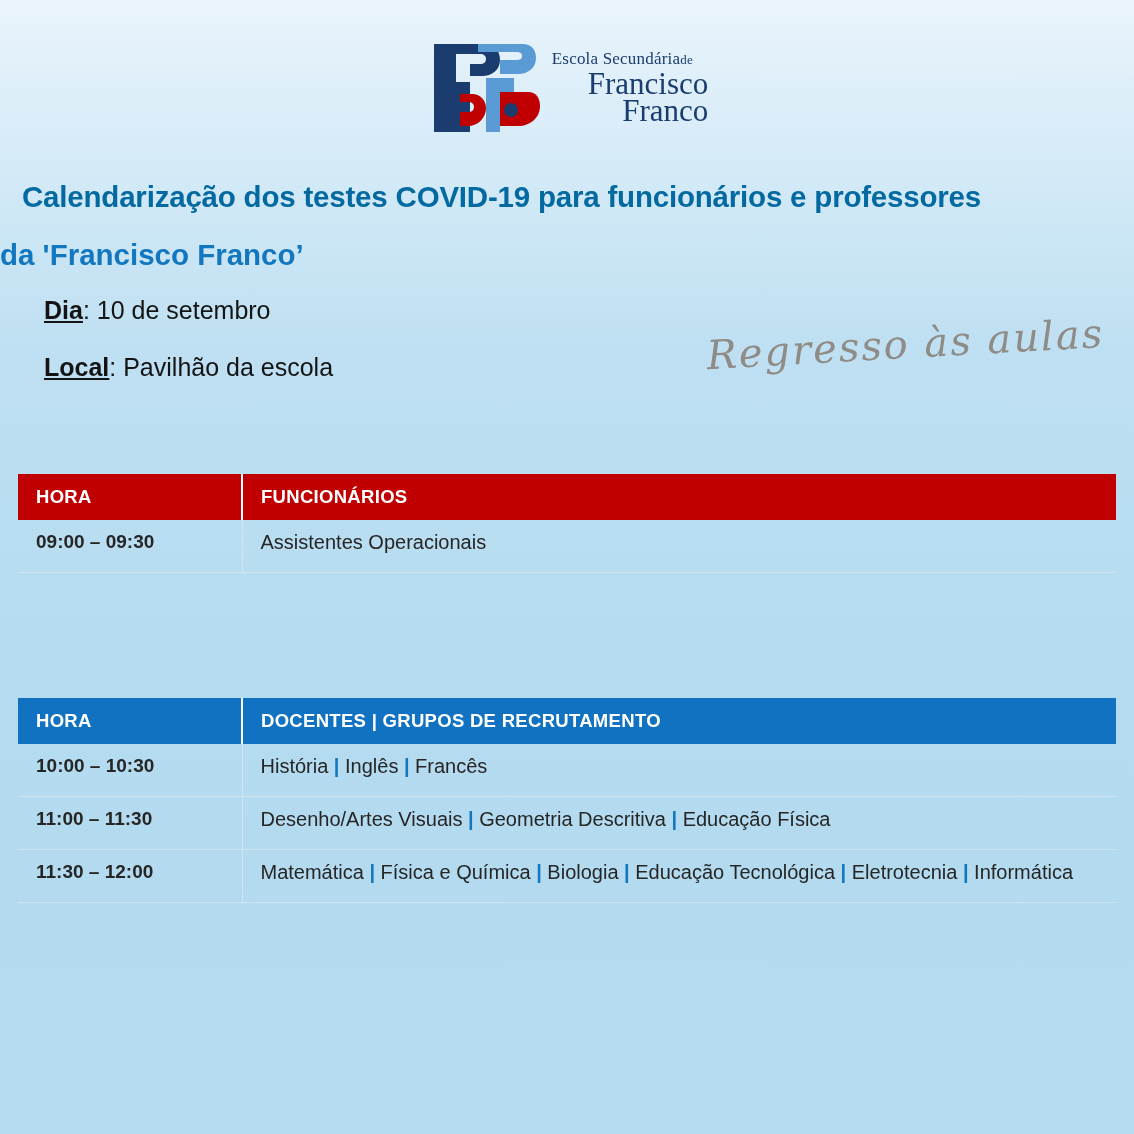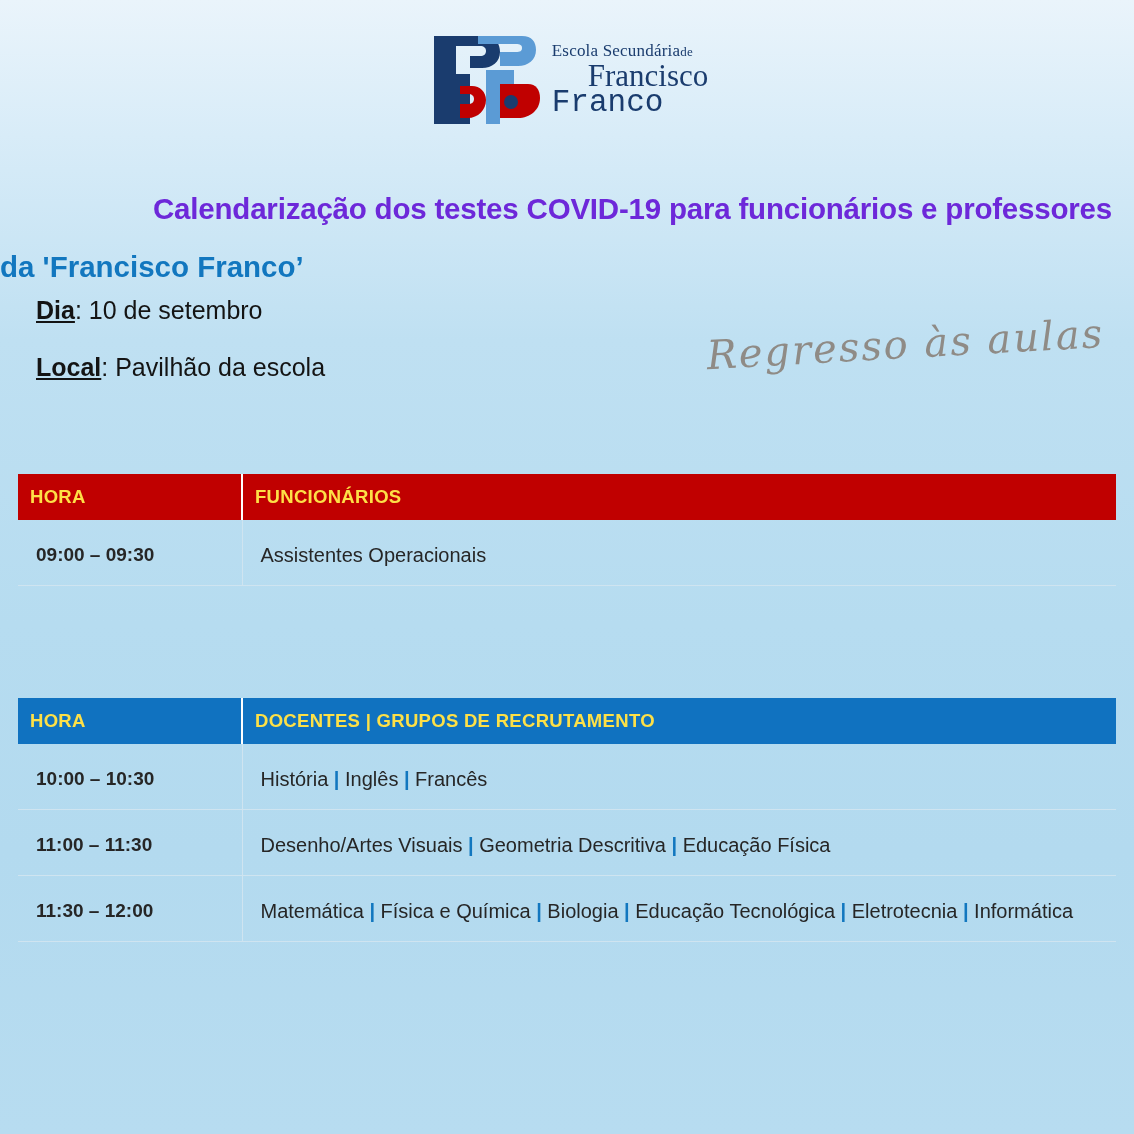--- a/index.html
+++ b/index.html
@@ -15,21 +15,21 @@
     overflow: hidden;
     position: relative;
   }
 
   
   .logo-wrap {
     width: 100%;
     display: flex;
     justify-content: center;
     align-items: flex-start;
-    padding-top: 30px;
+    padding-top: 38px;
     height: 140px;
   }
   .logo {
     display: flex;
     align-items: center;
     gap: 6px;
   }
   .logo-mark { width: 118px; height: 100px; }
   .logo-text {
     display: flex;
@@ -46,49 +46,50 @@
   }
   .logo-line1 .small { font-size: 13px; }
   .logo-line2 {
     font-family: "Liberation Serif", serif;
     font-size: 31px;
     color: #1a3c6e;
     margin-top: 1px;
     margin-left: 36px;
   }
   .logo-line3 {
-    font-family: Liberation Mono, monospace;
+    font-family: Liberation Serif, serif;
     font-size: 31px;
     color: #1a3c6e;
     margin-top: -4px;
+    text-align: right;
   }
 
   
   .title {
-    color: #6d28d9;
+    color: #0369a1;
     font-size: 29.5px;
     font-weight: bold;
-    text-align: right;
+    text-align: left;
     letter-spacing: -.2px;
     padding: 0 22px;
-    margin-top: 52px;
+    margin-top: 40px;
   }
   .subtitle {
     color: #1277bf;
     font-size: 29.5px;
     font-weight: bold;
     text-align: left;
     padding-right: 32px;
     margin-top: 24px;
   }
 
   
   .info {
     position: absolute;
-    left: 36px;
+    left: 44px;
     top: 296px;
     color: #1b1b1b;
   }
   .info-line {
     font-size: 25px;
     color: #141414;
     margin-bottom: 28px;
     white-space: nowrap;
   }
   .info-line .lbl {
@@ -117,34 +118,34 @@
     left: 18px;
     width: 1098px;
     border-collapse: collapse;
     table-layout: fixed;
   }
   #tbl-funcionarios { top: 474px; }
   #tbl-docentes { top: 698px; }
 
   .tbl th {
     text-align: left;
-    color: #fde047;
+    color: #ffffff;
     font-size: 18.5px;
     font-weight: bold;
-    padding: 12px 0 12px 12px;
+    padding: 12px 0 12px 18px;
     letter-spacing: .3px;
   }
   .tbl .hdr-red th { background: #c00000; }
   .tbl .hdr-blue th { background: #1072c0; }
   .tbl th.col-hora { width: 224px; border-right: 2px solid #ffffff; }
 
   .tbl td {
     font-size: 20px;
     color: #262626;
-    padding: 16px 0 11px 18px;
+    padding: 3px 0 11px 18px;
     border-bottom: 1px solid #cfe4f0;
     vertical-align: middle;
   }
   .tbl td.col-hora {
     width: 224px;
     font-weight: bold;
     font-size: 19px;
     border-right: 1px solid #cfe4f0;
   }
   .tbl tr:last-child td { border-bottom: 1px solid #cfe4f0; }

